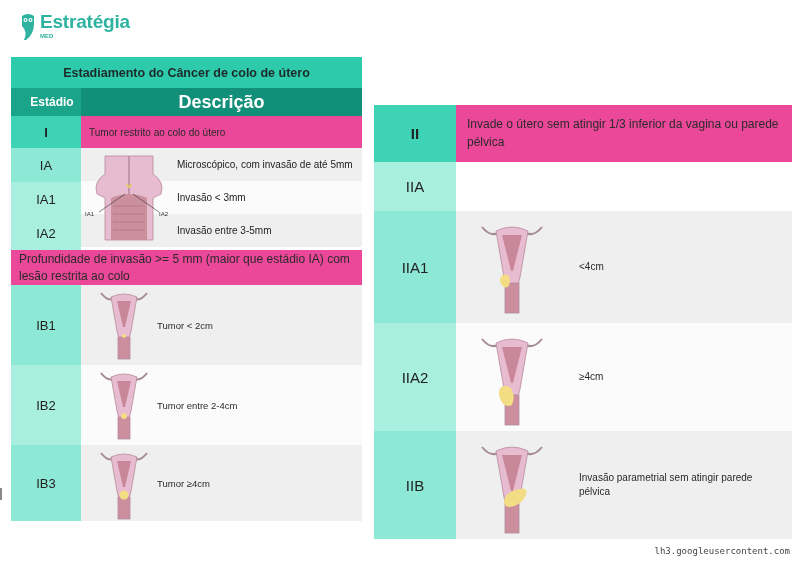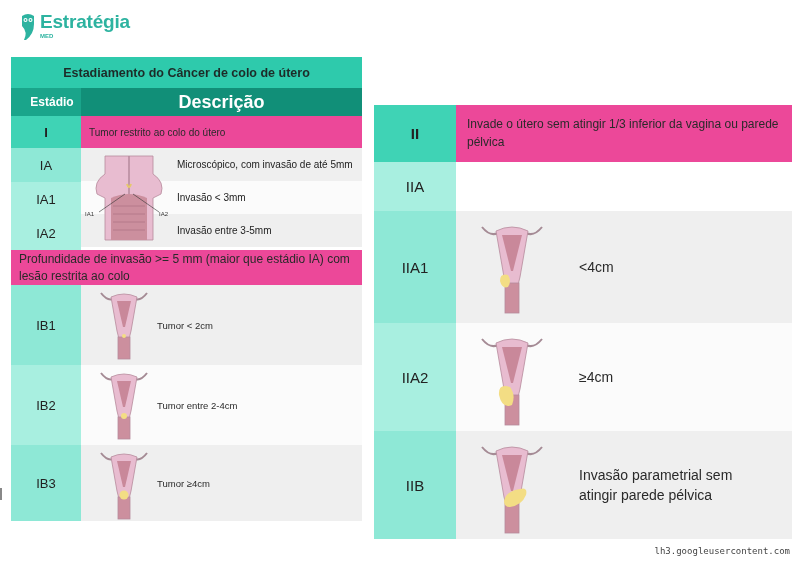--- a/index.html
+++ b/index.html
@@ -31,21 +31,21 @@
   .ia-descs { flex: 1; position: relative; }
   .ia-descs .line { height: 33px; display: flex; align-items: center; padding-left: 96px; font-size: 10px; }
   .ia-illus { position: absolute; left: 4px; top: 6px; width: 88px; height: 88px; }
 
   .fig-row .cell-desc { position: relative; padding-left: 76px; font-size: 9.5px; }
   .fig { position: absolute; left: 18px; top: 6px; width: 50px; }
 
   .table-right { position: absolute; left: 374px; top: 59px; width: 418px; margin-top: 46px; }
   .table-right .cell-stage { width: 82px; font-size: 15px; }
   .table-right .cell-desc { font-size: 12px; padding-left: 11px; line-height: 1.45; }
-  .table-right .fig-row .cell-desc { padding-left: 123px; font-size: 14px; }
+  .table-right .fig-row .cell-desc { padding-left: 123px; font-size: 10px; }
   .table-right .fig { left: 24px; top: 12px; width: 64px; }
 
   .source { position: absolute; right: 10px; bottom: 10px; font-family: "DejaVu Sans Mono", monospace; font-size: 9px; color: #444; }
   .edge-mark { position: absolute; left: 0; top: 488px; width: 2px; height: 12px; background: #888; }
 </style>
 </head>
 <body>
 
 <div class="logo">
   <svg class="logo-icon" viewBox="0 0 16 30">

